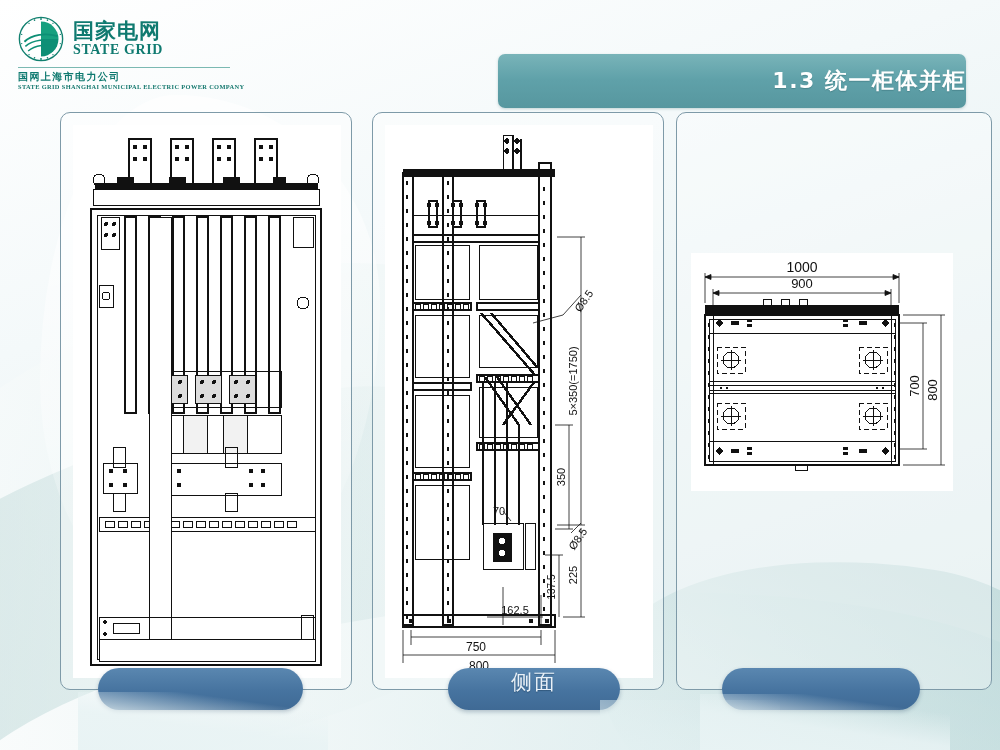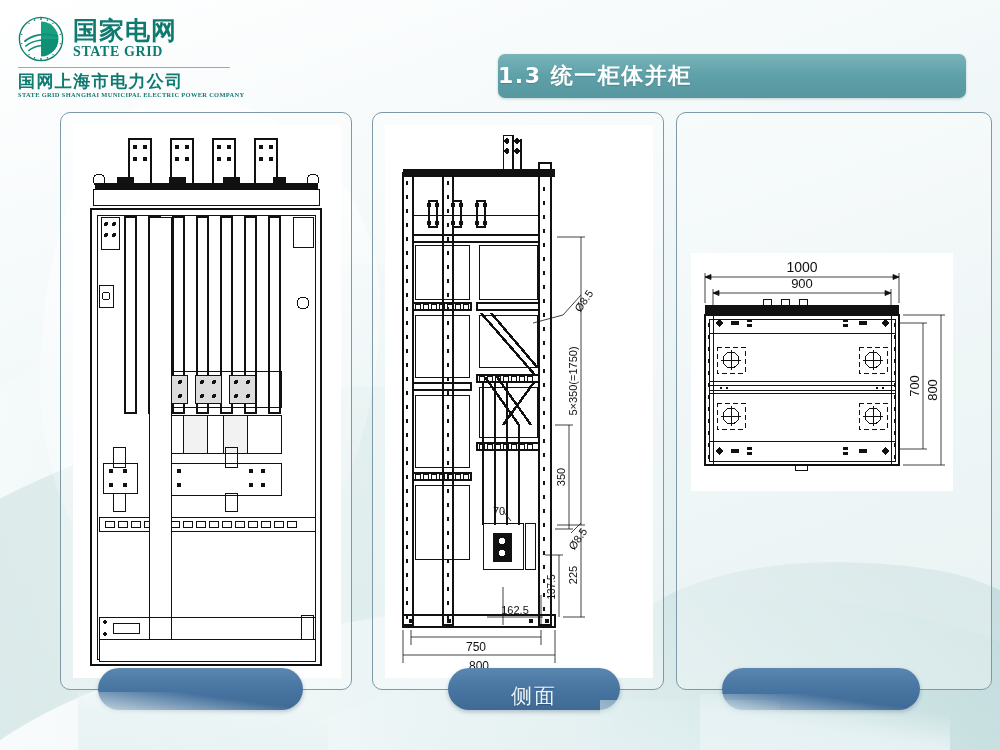--- a/index.html
+++ b/index.html
@@ -46,46 +46,46 @@
     background:linear-gradient(170deg,rgba(255,255,255,.75),rgba(255,255,255,0));
     border-radius:40% 60% 55% 45%/55% 40% 60% 45%;
   }
 
   
   #brand{position:absolute;left:18px;top:16px;width:300px;}
   .brand-row{display:flex;align-items:center;gap:9px;}
   .emblem{width:46px;height:46px;flex:none;}
   .brand-cn{
     font-family:"DejaVu Sans",sans-serif;
-    font-size:25px;font-weight:700;color:#0f7a70;letter-spacing:1px;line-height:1.05;
+    font-size:21px;font-weight:700;color:#0f7a70;letter-spacing:1px;line-height:1.05;
   }
   .brand-en{
     font-family:"Liberation Serif","DejaVu Serif",serif;
     font-size:14px;font-weight:700;color:#0f7a70;letter-spacing:.6px;line-height:1.1;
   }
   .brand-rule{
     margin:5px 0 3px 0;height:1px;background:#7bb9b2;width:212px;
   }
   .brand-sub-cn{
     font-family:"DejaVu Sans",sans-serif;
-    font-size:17px;font-weight:700;color:#0f7a70;letter-spacing:1.4px;line-height:1.2;
+    font-size:10px;font-weight:700;color:#0f7a70;letter-spacing:1.4px;line-height:1.2;
   }
   .brand-sub-en{
     font-family:"Liberation Serif","DejaVu Serif",serif;
     font-size:6.4px;font-weight:700;color:#14786e;letter-spacing:.35px;line-height:1.2;
     white-space:nowrap;
   }
 
   
   #title-bar{
-    position:absolute;left:498px;top:54px;width:468px;height:44px;
+    position:absolute;left:498px;top:54px;width:468px;height:54px;
     border-radius:7px;
     background:linear-gradient(180deg,#79b4b9 0%,#5fa1a9 48%,#57979f 100%);
     box-shadow:0 1px 3px rgba(60,110,115,.28);
-    display:flex;align-items:center;justify-content:flex-start;
+    display:flex;align-items:center;justify-content:flex-end;
   }
   #title-text{
     font-family:"DejaVu Sans",sans-serif;
     color:#ffffff;font-size:22px;font-weight:700;letter-spacing:1.5px;
     text-shadow:0 1px 1px rgba(40,90,95,.35);
   }
 
   
   .panel{
     position:absolute;top:112px;
@@ -104,21 +104,21 @@
   #fig-side {left:12px;top:12px;width:268px;height:553px;}
   #fig-top  {left:14px;top:140px;width:262px;height:238px;}
 
   svg.dwg{display:block;width:100%;height:100%;}
 
   
   .pill{
     position:absolute;height:42px;border-radius:21px;
     background:linear-gradient(180deg,#5a87b0 0%,#46739f 55%,#3f6a95 100%);
     box-shadow:0 2px 4px rgba(40,70,100,.3);
-    display:flex;align-items:flex-end;justify-content:center;
+    display:flex;align-items:flex-start;justify-content:center;
     box-sizing:border-box;
   }
   .pill span{
     font-family:"DejaVu Sans",sans-serif;
     color:#e9f1f8;font-size:21px;letter-spacing:2px;
     text-shadow:0 1px 1px rgba(25,55,85,.45);
   }
   #pill-front{left:98px;top:668px;width:205px;}
   #pill-side {left:448px;top:668px;width:172px;}
   #pill-top  {left:722px;top:668px;width:198px;}

